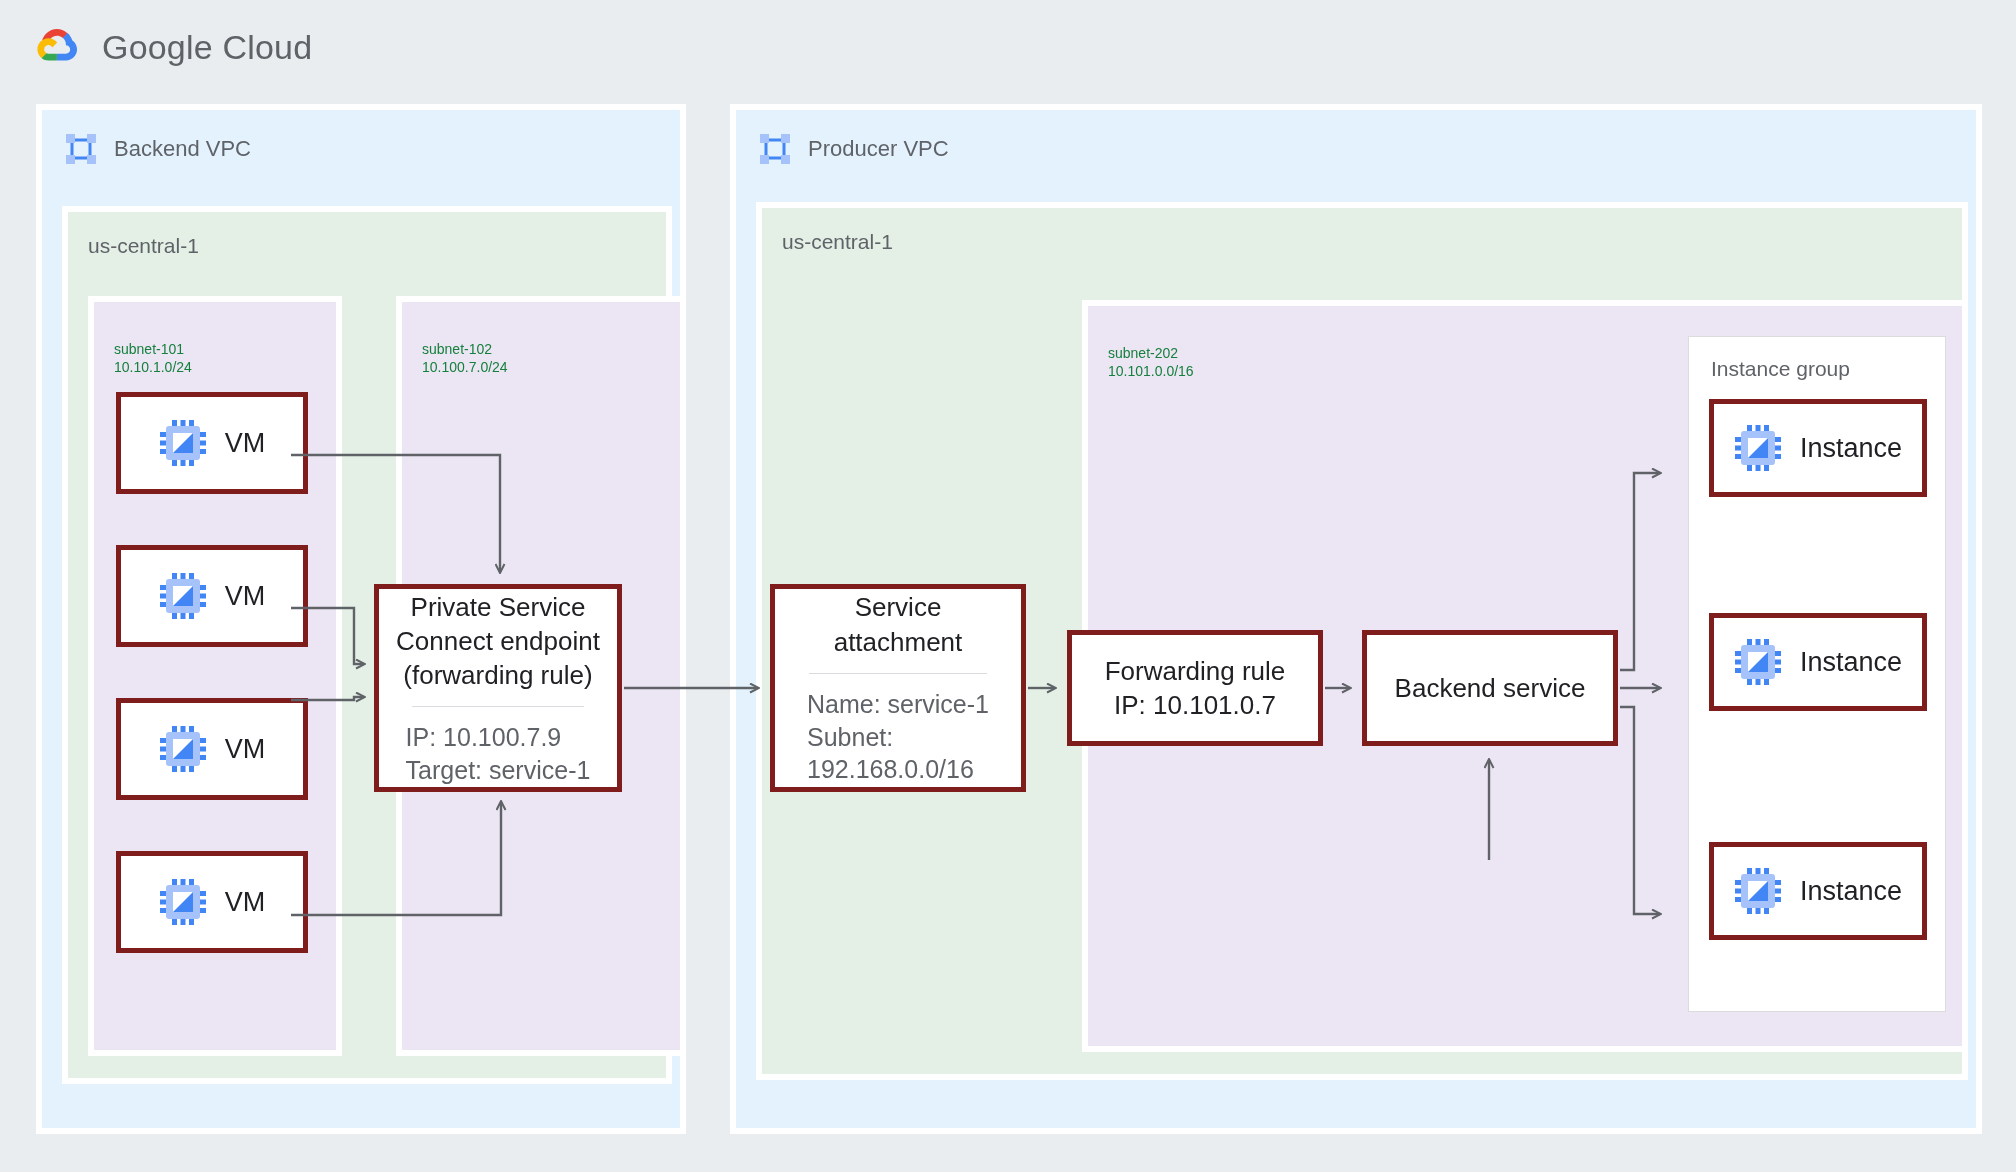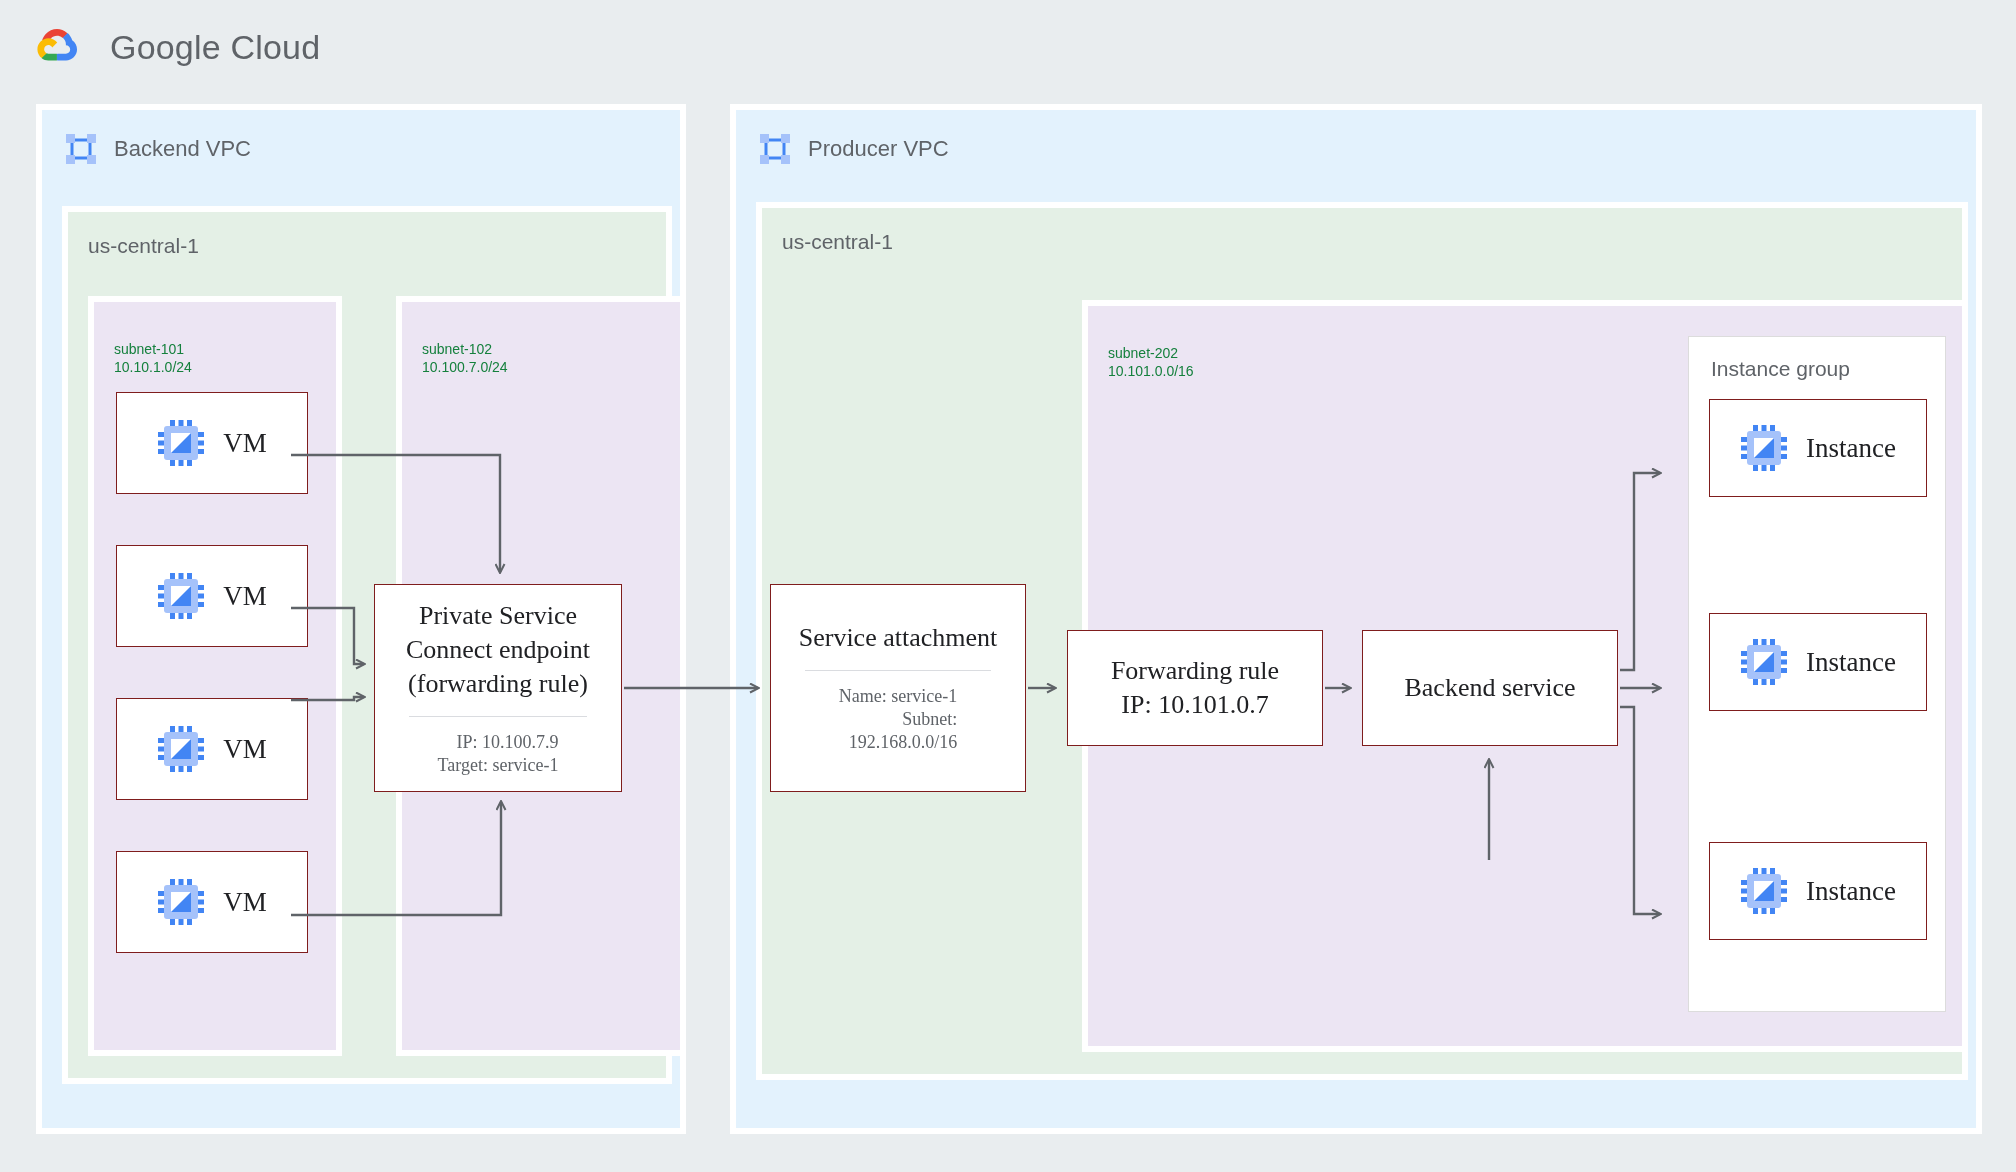--- a/index.html
+++ b/index.html
@@ -6,21 +6,21 @@
   body{
     width:2016px;height:1172px;
     background:#e9edef;
     font-family:"Liberation Sans","DejaVu Sans",sans-serif;
     overflow:hidden;
     position:relative;
   }
   .root{position:absolute;inset:0;}
 
   
-  .gc-header{position:absolute;left:32px;top:24px;display:flex;align-items:center;gap:26px;}
+  .gc-header{position:absolute;left:32px;top:24px;display:flex;align-items:center;gap:18px;}
   .gc-logo{width:52px;height:46px;position:relative;flex:none;}
   .gc-title{font-size:34px;color:#5f6368;letter-spacing:.2px;}
 
   
   .vpc{
     position:absolute;
     background:#e3f2fd;
     border:6px solid #ffffff;
     box-sizing:border-box;
   }
@@ -41,33 +41,32 @@
     background:#ece5f3;
     border:6px solid #ffffff;
     box-sizing:border-box;
   }
   .subnet-label{position:absolute;left:20px;top:38px;font-size:14px;color:#15803d;line-height:1.3;white-space:pre-line;}
 
   
   .card{
     position:absolute;
     background:#ffffff;
-    border:1px solid #7f1d1d;
+    border:5px solid #7f1d1d;
     box-sizing:border-box;
     display:flex;
     align-items:center;
     justify-content:center;
-    font-family:Liberation Serif, serif;
   }
   .vm-card{gap:18px;}
   .vm-text{font-size:27px;color:#202124;}
   .inst-text{font-size:27px;color:#202124;}
 
   .box-title{font-size:26px;color:#202124;text-align:center;line-height:1.32;}
-  .box-sub{font-size:18px;color:#5f6368;text-align:right;line-height:1.3;}
+  .box-sub{font-size:25px;color:#5f6368;text-align:left;line-height:1.3;}
   .divider{height:1px;background:#dadce0;margin:14px auto 14px auto;width:82%;}
 
   .stacked{flex-direction:column;justify-content:center;padding:0 14px;}
 
   .ig-box{
     position:absolute;background:#ffffff;border:1px solid #dcdcdc;box-sizing:border-box;
   }
   .ig-label{position:absolute;left:22px;top:20px;font-size:21px;color:#5f6368;}
 
   

